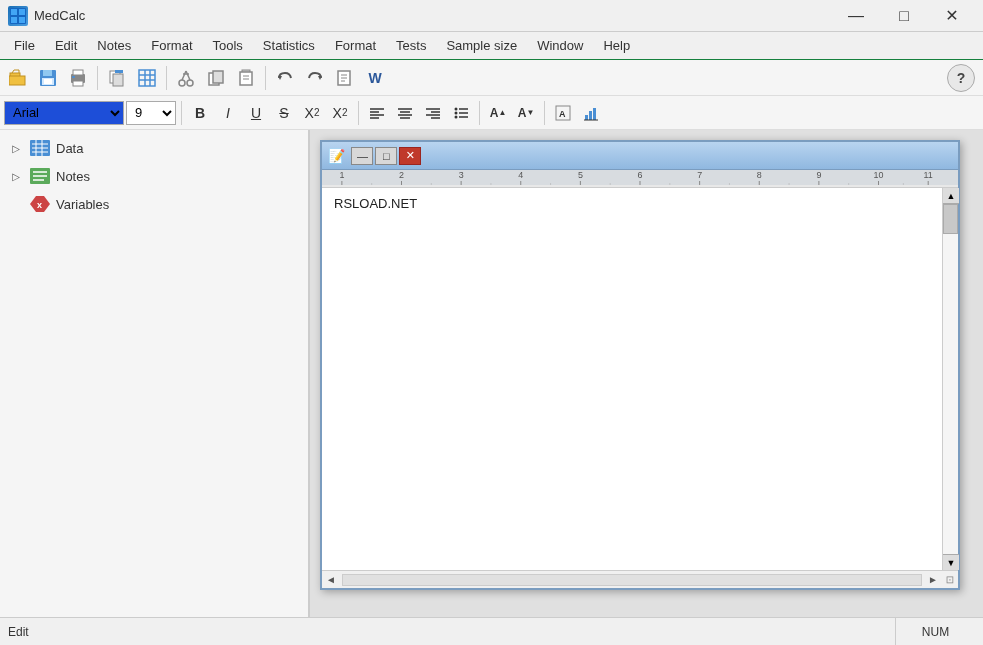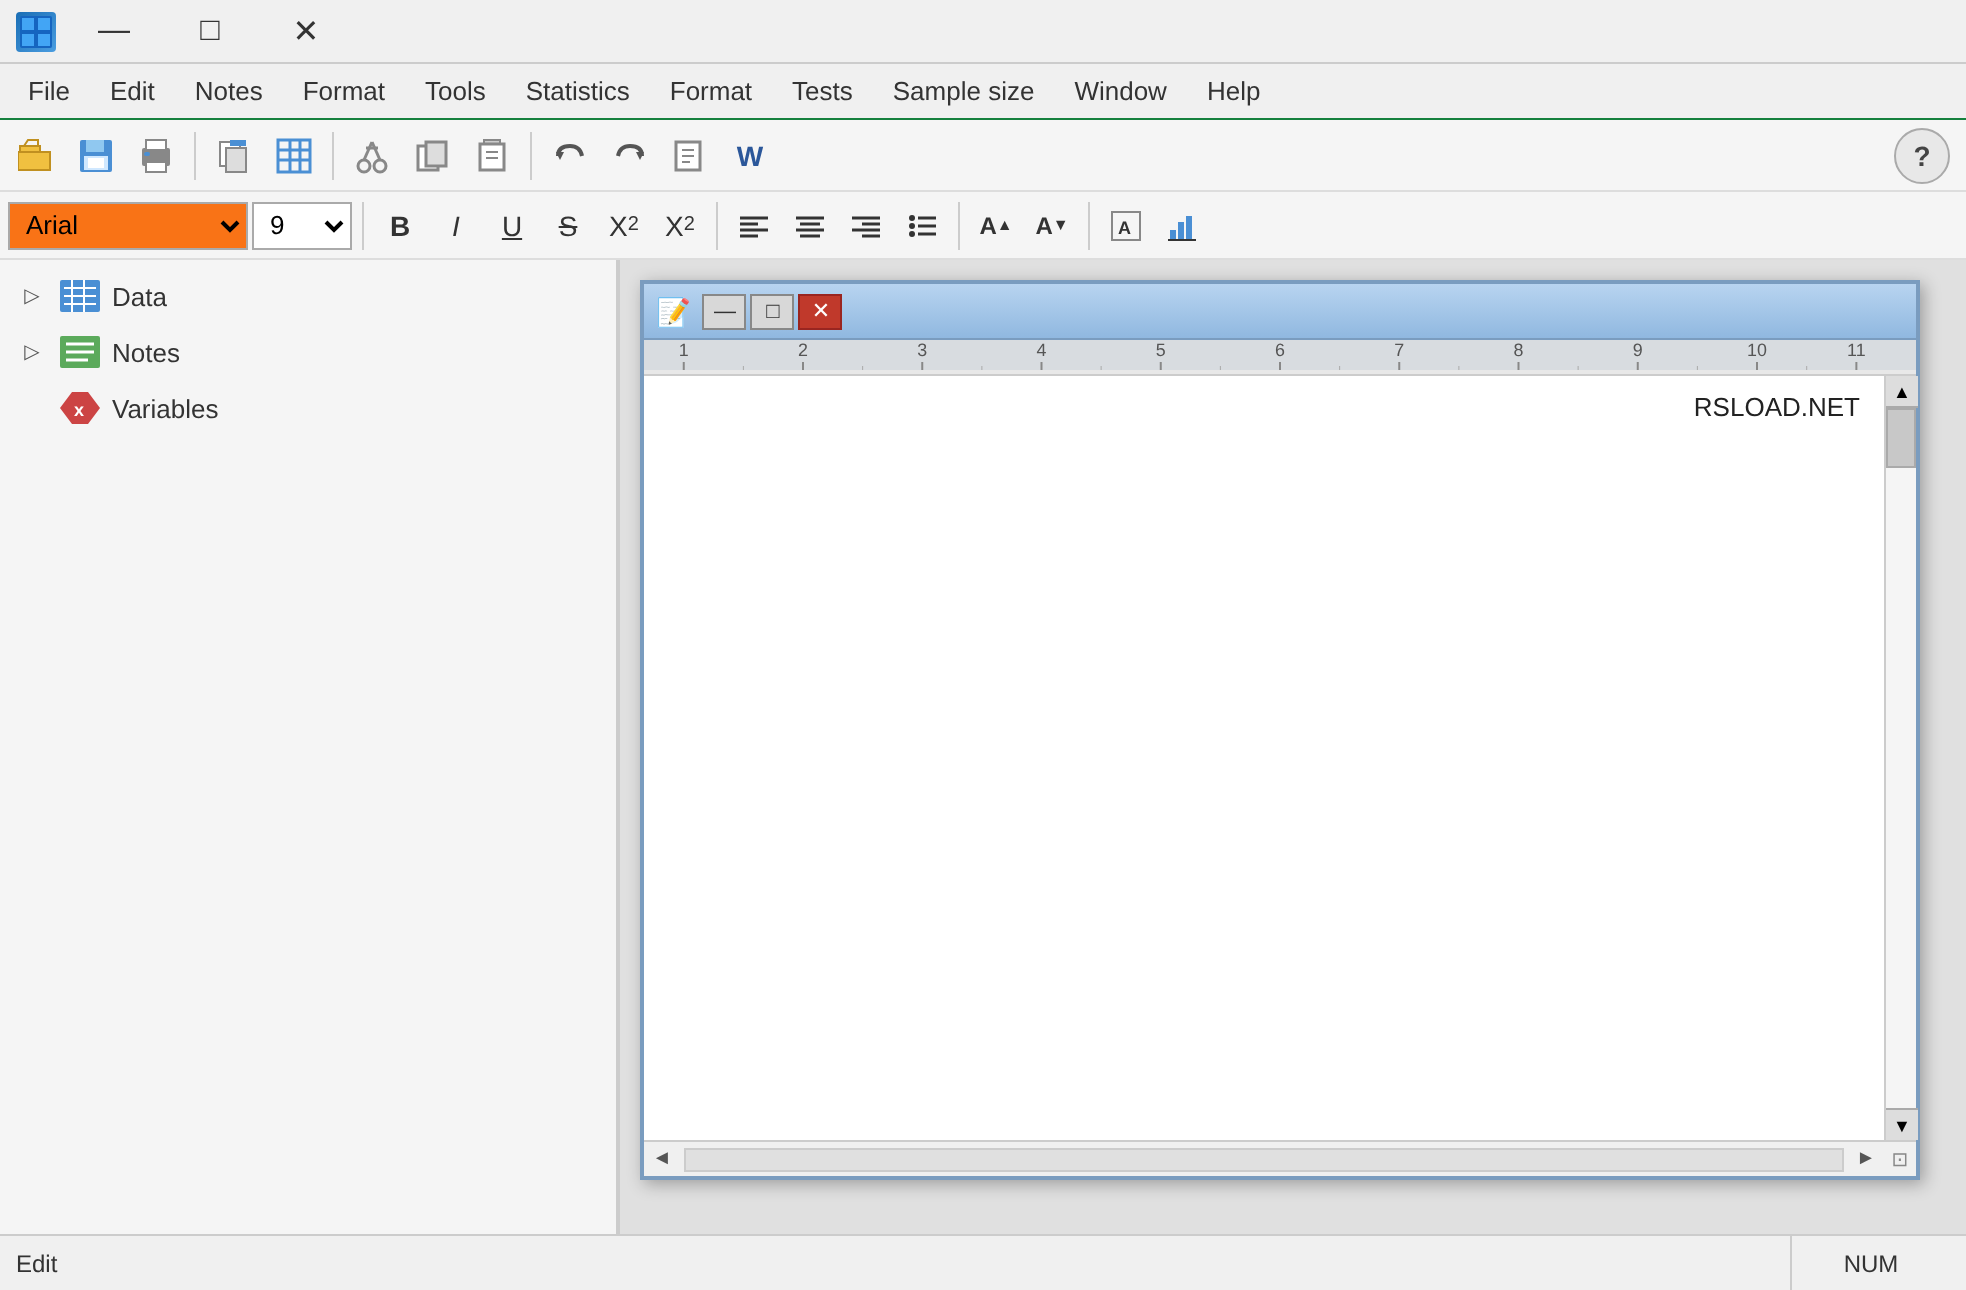--- a/index.html
+++ b/index.html
@@ -59,21 +59,21 @@
       margin-right: 4px;
     }
 
     
     .toolbar2 {
       height: 34px; background: #f5f5f5; display: flex; align-items: center;
       padding: 0 4px; gap: 2px; border-bottom: 1px solid #ddd;
     }
     .font-select {
       width: 120px; height: 24px; border: 1px solid #aaa; font-size: 13px;
-      padding: 0 4px; background: #f97316;
+      padding: 0 4px; background: #1d4ed8;
     }
     .size-select {
       width: 50px; height: 24px; border: 1px solid #aaa; font-size: 13px;
       padding: 0 4px; background: white;
     }
     .fmt-btn {
       width: 26px; height: 26px; border: 1px solid transparent; background: transparent;
       cursor: pointer; display: flex; align-items: center; justify-content: center;
       font-size: 14px; border-radius: 2px; color: #333;
     }
@@ -140,21 +140,20 @@
       height: 18px; background: #e8e8e8; border-bottom: 1px solid #ccc;
       position: relative; overflow: hidden;
       display: flex; align-items: flex-end; padding-bottom: 2px;
     }
 
     
     .note-content {
       height: calc(450px - 28px - 18px - 18px);
       overflow-y: auto; overflow-x: hidden; padding: 8px 12px;
       position: relative;
-      text-align: right;
     }
     .note-text { font-size: 13px; font-family: Arial; color: #333; }
 
     
     .note-scroll-x {
       height: 18px; background: #f0f0f0; border-top: 1px solid #ccc;
       display: flex; align-items: center;
     }
     .scroll-arrow { width: 18px; height: 18px; display: flex; align-items: center; justify-content: center; font-size: 10px; cursor: pointer; color: #555; }
     .scroll-track { flex: 1; height: 12px; background: #e0e0e0; border: 1px solid #ccc; margin: 2px; }
@@ -181,20 +180,21 @@
 <div class="title-bar">
   <div class="title-bar-icon">
     <svg width="16" height="16" viewBox="0 0 16 16">
       <rect x="0" y="0" width="16" height="16" fill="#1565c0" rx="1"></rect>
       <rect x="1" y="1" width="6" height="6" fill="#42a5f5"></rect>
       <rect x="9" y="1" width="6" height="6" fill="#42a5f5"></rect>
       <rect x="1" y="9" width="6" height="6" fill="#42a5f5"></rect>
       <rect x="9" y="9" width="6" height="6" fill="#42a5f5"></rect>
     </svg>
   </div>
+  <span class="title-bar-title">MedCalc</span>
   <div class="title-bar-controls">
     <button class="title-btn">—</button>
     <button class="title-btn">□</button>
     <button class="title-btn close">✕</button>
   </div>
 </div>
 
 <div class="menu-bar">
   <span class="menu-item">File</span>
   <span class="menu-item">Edit</span>

